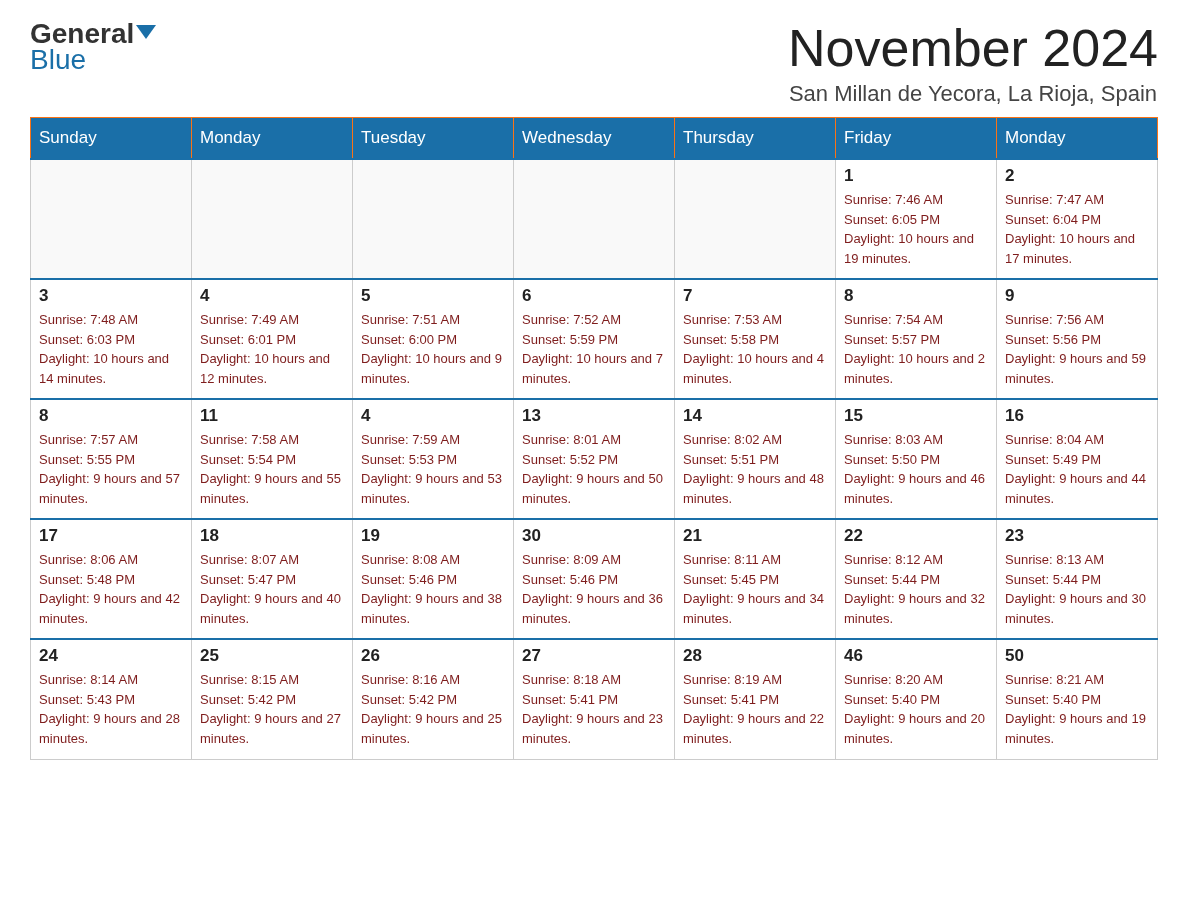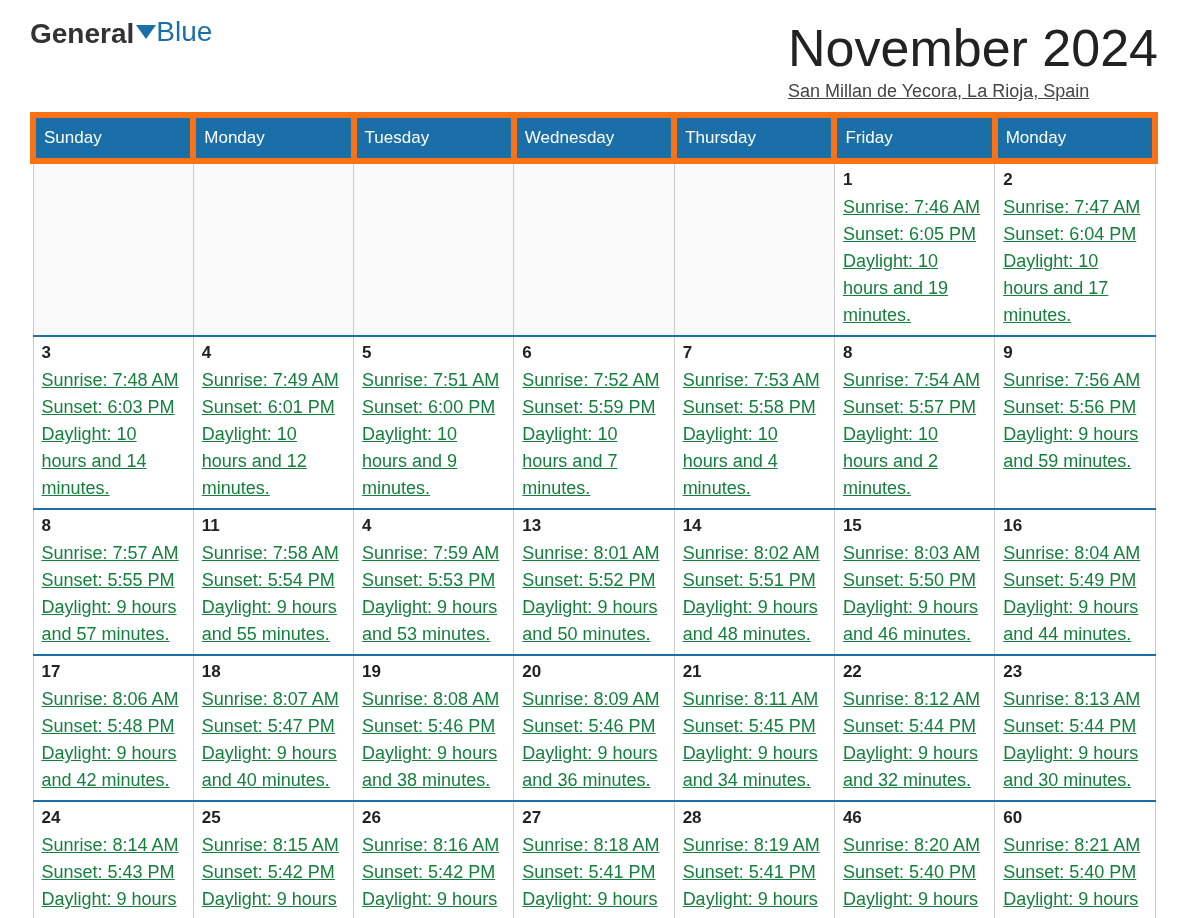--- a/index.html
+++ b/index.html
@@ -11,21 +11,21 @@
       min-height: 918px;
     }
     .header {
       display: flex;
       justify-content: space-between;
       align-items: flex-start;
       margin-bottom: 10px;
     }
     .logo {
       display: flex;
-      flex-direction: row;
+      flex-direction: column;
       align-items: flex-start;
     }
     .logo-text {
       font-size: 28px;
       font-weight: bold;
       color: #333;
       line-height: 1;
     }
     .logo-text span {
       color: #1a6fa8;
@@ -42,66 +42,64 @@
       position: relative;
       top: -4px;
     }
     .logo-blue {
       color: #1a6fa8;
       font-size: 28px;
       font-weight: normal;
       margin-top: -4px;
     }
     .title-section {
-      text-align: left;
+      text-align: center;
     }
     .month-title {
       font-size: 52px;
       font-weight: normal;
       color: #222;
       line-height: 1.1;
     }
     .location-title {
-      font-size: 18px;
+      font-size: 22px;
       color: #444;
       margin-top: 4px;
-      text-decoration: underline;
     }
     .calendar {
       width: 100%;
       border-collapse: collapse;
       margin-top: 10px;
     }
     .calendar th {
       background-color: #1a6fa8;
       color: #fff;
       padding: 10px 8px;
       text-align: left;
       font-size: 17px;
       font-weight: normal;
-      border: 6px solid #f97316;
+      border: 1px solid #f97316;
     }
     .calendar td {
       border: 1px solid #ccc;
       vertical-align: top;
       padding: 6px 8px;
       width: 14.28%;
       height: 120px;
     }
     .day-number {
       font-size: 17px;
       font-weight: bold;
       color: #222;
       margin-bottom: 4px;
     }
     .day-info {
-      font-size: 18px;
-      color: #15803d;
+      font-size: 13px;
+      color: #7f1d1d;
       line-height: 1.5;
-      text-decoration: underline;
     }
     .empty-cell {
       background: #f9f9f9;
     }
     .week-row td {
       border-top: 2px solid #1a6fa8;
     }
   </style>
 </head>
 <body>
@@ -214,21 +212,21 @@
         </td>
         <td>
           <div class="day-number">18</div>
           <div class="day-info">Sunrise: 8:07 AM<br>Sunset: 5:47 PM<br>Daylight: 9 hours and 40 minutes.</div>
         </td>
         <td>
           <div class="day-number">19</div>
           <div class="day-info">Sunrise: 8:08 AM<br>Sunset: 5:46 PM<br>Daylight: 9 hours and 38 minutes.</div>
         </td>
         <td>
-          <div class="day-number">20</div>
+          <div class="day-number">30</div>
           <div class="day-info">Sunrise: 8:09 AM<br>Sunset: 5:46 PM<br>Daylight: 9 hours and 36 minutes.</div>
         </td>
         <td>
           <div class="day-number">21</div>
           <div class="day-info">Sunrise: 8:11 AM<br>Sunset: 5:45 PM<br>Daylight: 9 hours and 34 minutes.</div>
         </td>
         <td>
           <div class="day-number">22</div>
           <div class="day-info">Sunrise: 8:12 AM<br>Sunset: 5:44 PM<br>Daylight: 9 hours and 32 minutes.</div>
         </td>
@@ -256,18 +254,18 @@
         </td>
         <td>
           <div class="day-number">28</div>
           <div class="day-info">Sunrise: 8:19 AM<br>Sunset: 5:41 PM<br>Daylight: 9 hours and 22 minutes.</div>
         </td>
         <td>
           <div class="day-number">46</div>
           <div class="day-info">Sunrise: 8:20 AM<br>Sunset: 5:40 PM<br>Daylight: 9 hours and 20 minutes.</div>
         </td>
         <td>
-          <div class="day-number">60</div>
+          <div class="day-number">50</div>
           <div class="day-info">Sunrise: 8:21 AM<br>Sunset: 5:40 PM<br>Daylight: 9 hours and 19 minutes.</div>
         </td>
       </tr>
     </tbody>
 </table>
 
 </body></html>

